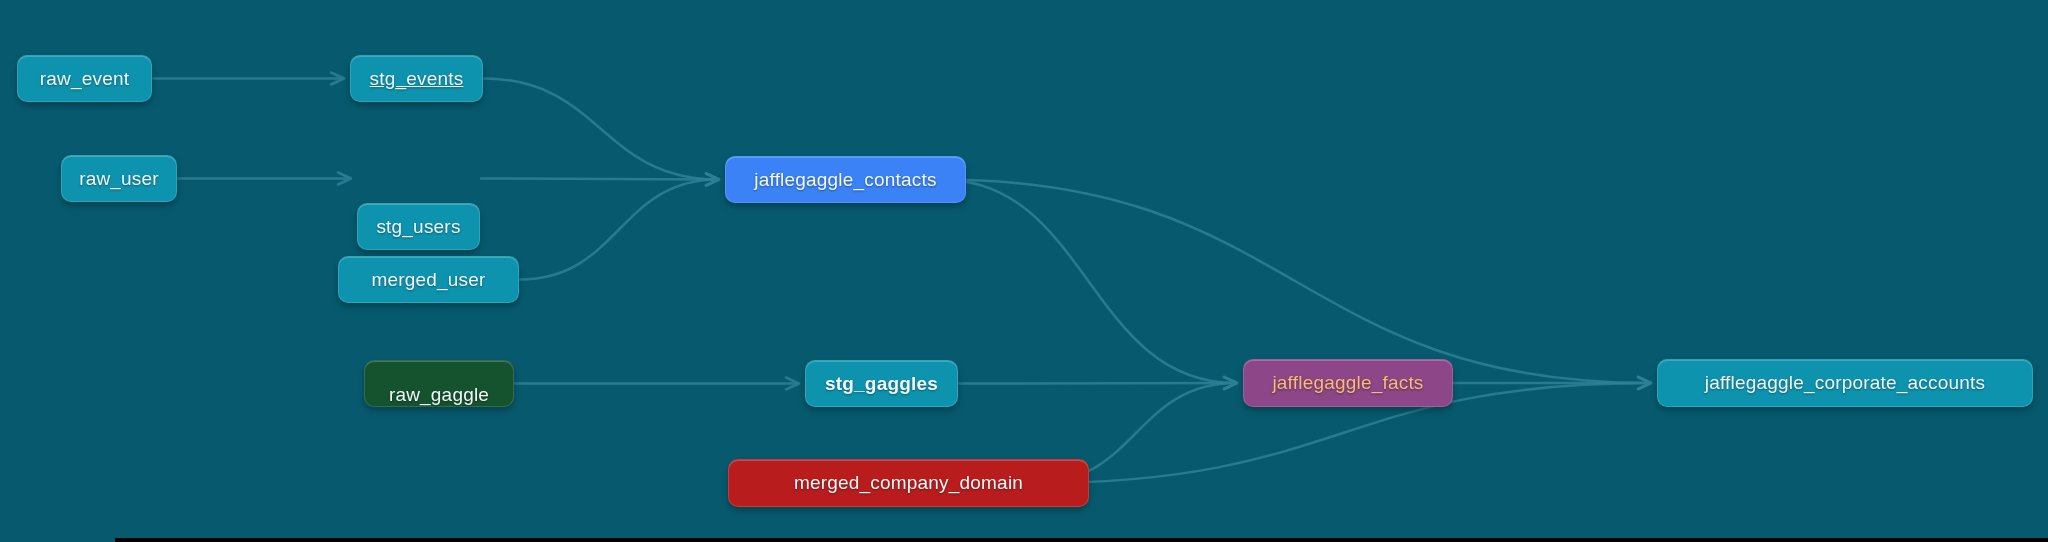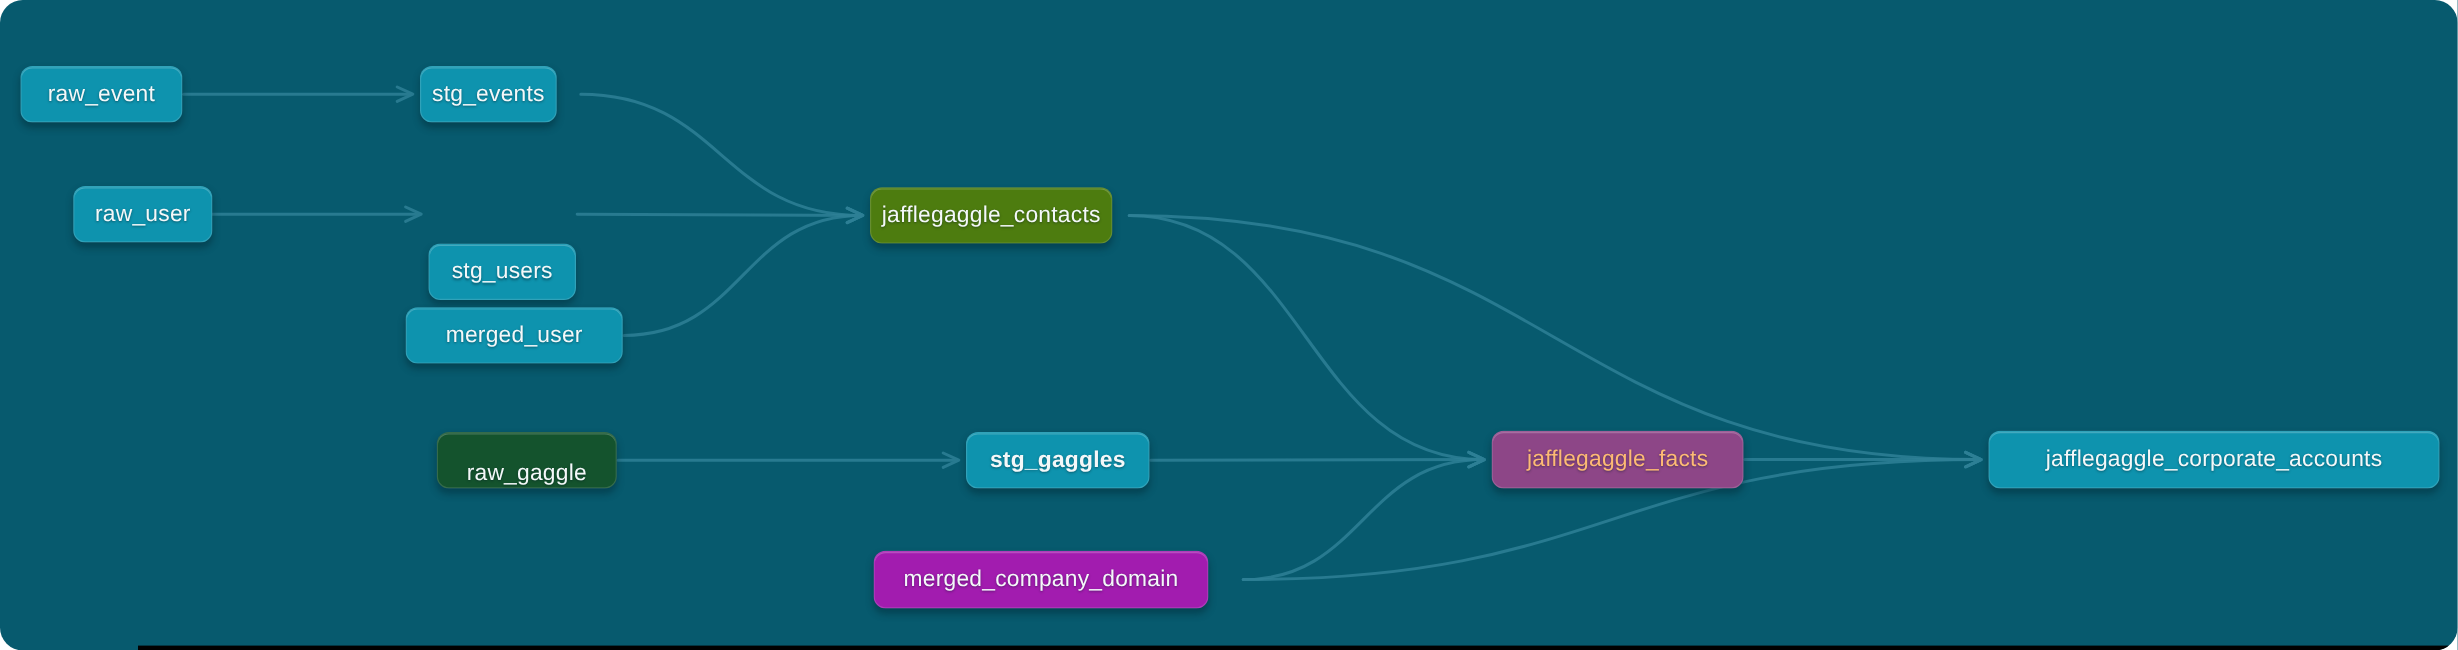--- a/index.html
+++ b/index.html
@@ -6,21 +6,20 @@
     margin: 0;
     padding: 0;
     font-family: "Liberation Sans", "DejaVu Sans", sans-serif;
   }
   #stage {
     position: relative;
     width: 2048px;
     height: 542px;
     overflow: hidden;
     background: #075A6E; 
-    border-radius: 19px;
   }
   #edge-layer {
     position: absolute;
     top: 0; left: 0;
     width: 100%; height: 100%;
     pointer-events: none;
   }
   .dag-node {
     position: absolute;
     display: flex;
@@ -66,45 +65,45 @@
       <path d="M515,383.5 L798,383.5" fill="none" stroke="#2E8096" stroke-width="2.5" stroke-linecap="round" opacity="0.85" marker-end="url(#arrowhead)"></path>
       <path d="M959,383.5 L1236,383" fill="none" stroke="#2E8096" stroke-width="2.5" stroke-linecap="round" opacity="0.85" marker-end="url(#arrowhead)"></path>
       <path d="M1036,483 C1136,483 1136,383 1236,383" fill="none" stroke="#2E8096" stroke-width="2.5" stroke-linecap="round" opacity="0.85" marker-end="url(#arrowhead)"></path>
       <path d="M1036,483 C1343,483 1343,383 1650,383" fill="none" stroke="#2E8096" stroke-width="2.5" stroke-linecap="round" opacity="0.85" marker-end="url(#arrowhead)"></path>
       <path d="M1454,383 L1650,383" fill="none" stroke="#2E8096" stroke-width="2.5" stroke-linecap="round" opacity="0.85" marker-end="url(#arrowhead)"></path>
     </svg>
   <div id="nodes">
       <div class="dag-node" style="left: 17px; top: 55px; width: 135px; height: 47px; background: rgb(14, 147, 174); color: rgb(244, 248, 249);">
         <span class="node-label">raw_event</span>
       </div>
-      <div class="dag-node" style="left: 350px; top: 55px; width: 114px; height: 47px; background: rgb(14, 147, 174); color: rgb(244, 248, 249);">
+      <div class="dag-node" style="left: 350px; top: 55px; width: 133px; height: 47px; background: rgb(14, 147, 174); color: rgb(244, 248, 249); text-decoration: underline;">
         <span class="node-label">stg_events</span>
       </div>
       <div class="dag-node" style="left: 21px; top: 155px; width: 116px; height: 47px; background: rgb(14, 147, 174); color: rgb(244, 248, 249); margin-left: 40px;">
         <span class="node-label">raw_user</span>
       </div>
       <div class="dag-node" style="left: 357px; top: 155px; width: 123px; height: 47px; background: rgb(14, 147, 174); color: rgb(244, 248, 249); margin-top: 48px;">
         <span class="node-label">stg_users</span>
       </div>
-      <div class="dag-node" style="left: 725px; top: 156px; width: 202px; height: 47px; background: #4d7c0f; color: rgb(244, 248, 249);">
+      <div class="dag-node" style="left: 725px; top: 156px; width: 241px; height: 47px; background: #3b82f6; color: rgb(244, 248, 249);">
         <span class="node-label">jafflegaggle_contacts</span>
       </div>
       <div class="dag-node" style="left: 338px; top: 256px; width: 181px; height: 47px; background: rgb(14, 147, 174); color: rgb(244, 248, 249);">
         <span class="node-label">merged_user</span>
       </div>
       <div class="dag-node" style="left: 364px; top: 360px; width: 150px; height: 47px; background: #14532d; color: rgb(244, 248, 249); align-items: flex-end;">
         <span class="node-label">raw_gaggle</span>
       </div>
       <div class="dag-node" style="left: 805px; top: 360px; width: 153px; height: 47px; background: rgb(14, 147, 174); color: rgb(244, 248, 249); font-weight: bold;">
         <span class="node-label">stg_gaggles</span>
       </div>
       <div class="dag-node" style="left: 1243px; top: 359px; width: 210px; height: 48px; background: rgb(141, 70, 135); color: #fdba74;">
         <span class="node-label">jafflegaggle_facts</span>
       </div>
       <div class="dag-node" style="left: 1657px; top: 359px; width: 376px; height: 48px; background: rgb(14, 147, 174); color: rgb(244, 248, 249);">
         <span class="node-label">jafflegaggle_corporate_accounts</span>
       </div>
-      <div class="dag-node" style="left: 728px; top: 459px; width: 279px; height: 48px; background: #a21caf; color: rgb(244, 248, 249);">
+      <div class="dag-node" style="left: 728px; top: 459px; width: 361px; height: 48px; background: #b91c1c; color: rgb(244, 248, 249);">
         <span class="node-label">merged_company_domain</span>
       </div>
     </div>
   <div id="bottom-bar" style="left: 115px; height: 4px; background: rgb(1, 1, 1);"></div>
 </div>
 
 </body></html>

